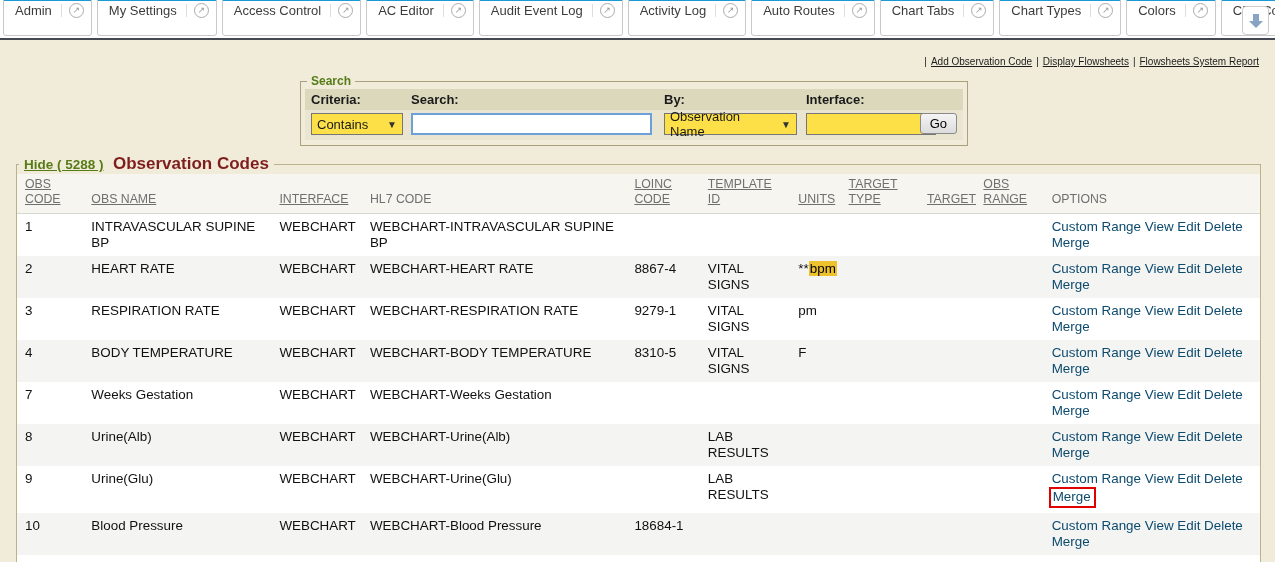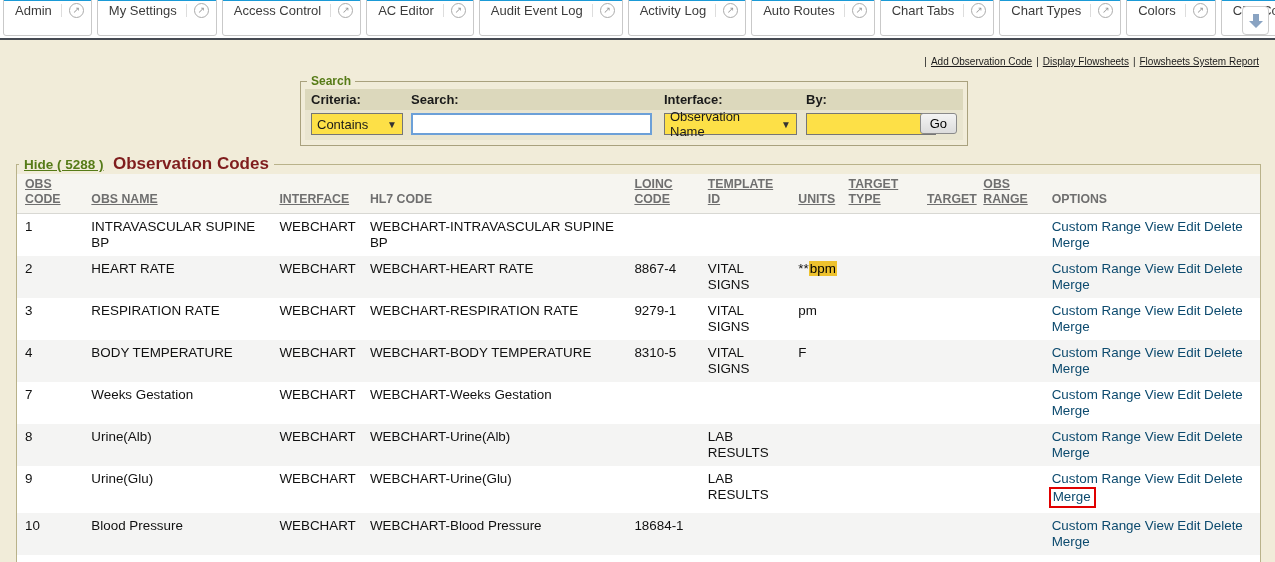--- a/index.html
+++ b/index.html
@@ -51,21 +51,21 @@
     font-size:13px; background:linear-gradient(#f4f4f4,#dcdcdc);
     border:1px solid #8a8a8a; border-radius:3px; cursor:pointer; }
 
   
   .codes-fs { margin:8px 14px 0 16px; border:1px solid #b9b28a; padding:0; background:transparent; }
   .codes-fs legend { margin-left:2px; padding:0 5px; line-height:19px; white-space:nowrap; }
   .hide-link { color:#567b17; text-decoration:underline; font-size:13.5px; font-weight:bold; }
   .codes-title { color:#7f1d1d; font-size:17px; font-weight:bold; margin-left:5px; }
 
   table { width:100%; border-collapse:collapse; background:#fff; font-size:13.4px; table-layout:fixed; }
-  thead th { text-align:left; vertical-align:bottom; font-weight:700;
+  thead th { text-align:left; vertical-align:bottom; font-weight:400;
     color:#6f6f6f; font-size:12.3px; line-height:15px; padding:3px 8px 6px;
     background:#f6f5f0; border-bottom:1px solid #d8d8d3; }
   thead th .hlink { text-decoration:underline; cursor:pointer; }
   tbody td { vertical-align:top; padding:5px 8px; line-height:16px; color:#111; }
   tbody tr.alt { background:#f4f4f3; }
   .opt-link { color:#0c4a6e; text-decoration:none; cursor:pointer; }
   .merge-boxed { display:inline-block; border:2px solid #e00000; padding:0 3px 1px 2px; margin:0 0 0 -3px; }
   mark.units-mark { background:#eec22e; color:#000; padding:0 1px; }
 </style>
 </head>
@@ -170,22 +170,22 @@
 <div class="page">
 
   <div class="toplinks"><span class="pipe">|</span><a href="#">Add Observation Code</a><span class="pipe">|</span><a href="#">Display Flowsheets</a><span class="pipe">|</span><a href="#">Flowsheets System Report</a></div>
 
   <fieldset class="search-fs">
     <legend>Search</legend>
     <div class="search-inner">
       <div class="row-labels">
         <div>Criteria:</div>
         <div>Search:</div>
+        <div>By:</div>
         <div>Interface:</div>
-        <div>By:</div>
       </div>
       <div class="row-controls">
         <div class="cell">
           <div class="sel" style="width:92px">
             <span>Contains</span>
             <span class="arrow">▼</span>
           </div>
         </div>
         <div class="cell">
           <input class="search-input" type="text" value="" style="">

